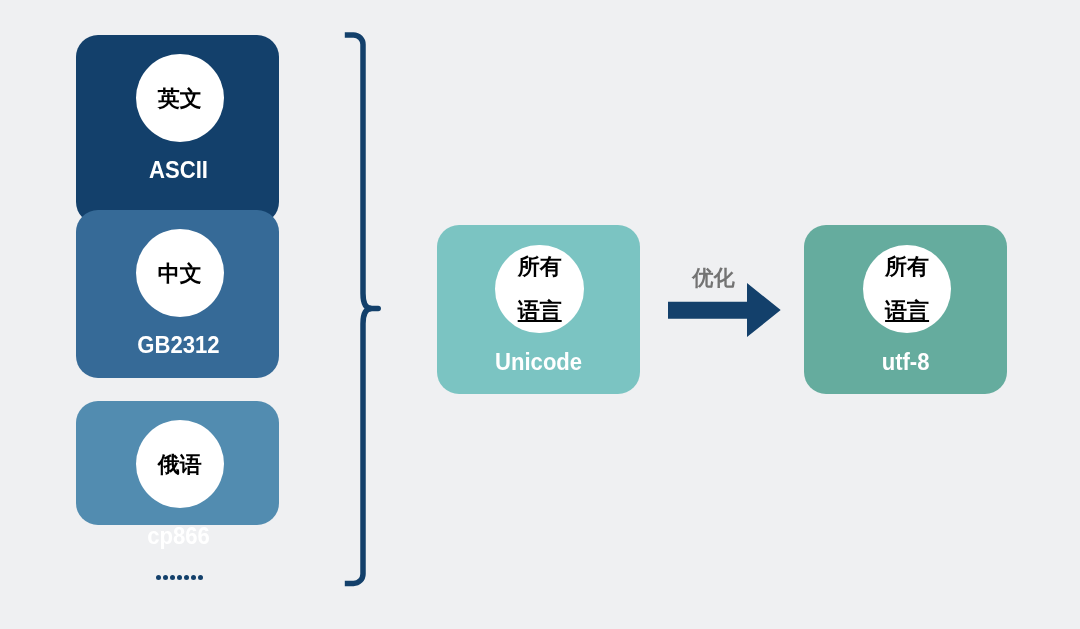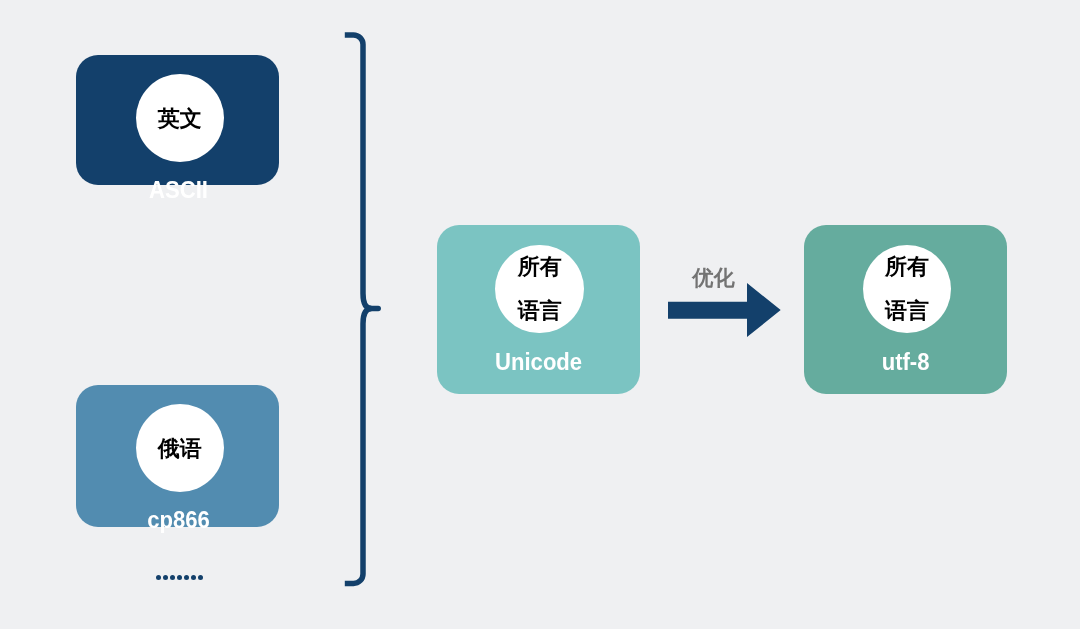--- a/index.html
+++ b/index.html
@@ -63,58 +63,64 @@
   }
   .arrow-label {
     position: absolute;
     color: #1a4472;
     font-weight: 700;
     white-space: nowrap;
   }
   svg { display: block; }
 
   
-  .card-ascii  { left: 76.35px; top: 35.4px;  width: 203.15px; height: 130px; background: #13406b; margin-top: 20px; }
+  .card-ascii  { left: 76.35px; top: 35.4px;  width: 203.15px; height: 189px; background: #13406b; }
   .card-gb2312 { left: 76.35px; top: 210.3px; width: 203.15px; height: 167.9px; background: #366a97; }
-  .card-cp866  { left: 76.35px; top: 385px; width: 203.15px; height: 142px; background: #528cb0; }
+  .card-cp866  { left: 76.35px; top: 401px; width: 203.15px; height: 124px; background: #528cb0; }
 
   .bubble-1 { left: 59.2px; top: 18.9px; width: 88.2px; height: 88.2px; }
   .bt1 { font-size: 22px; position: relative; top: 0.8px; }
   .cl1 { top: 121.5px; font-size: 24px; line-height: 26px;
          transform: scaleX(0.92) translateX(1px); transform-origin: center center; }
 
   .dots { left: 156.4px; top: 574.6px; gap: 2.02px; }
 
   .brace { position: absolute; left: 344px; top: 30px; }
 
   
   .card-unicode { left: 436.6px; top: 224.8px; width: 203.2px; height: 169px; background: #7bc4c2; }
   .card-utf8    { left: 804px; top: 224.8px; width: 203.2px; height: 169px; background: #65ac9e; }
 
   .bubble-2 { left: 58.8px; top: 19.8px; width: 88.6px; height: 88.6px; }
   .bt2 { font-size: 22px; display: block; text-align: center; }
-  .bt2 + .bt2 { margin-top: 22px; }
+  .bt2 + .bt2 { margin-top: 22px; text-decoration: underline; }
   .cl2 { top: 124.5px; font-size: 24px; line-height: 26px;
          transform: scaleX(0.92); transform-origin: center center; }
 
   .arrow { position: absolute; left: 667.9px; top: 283px; }
   .arrow-label { left: 692.3px; top: 267.3px; font-size: 21.2px; line-height: 21.2px; }
 </style>
 </head>
 <body>
 
 <div id="canvas" style="background: rgb(239, 240, 242);">
 
   <div class="card card-ascii" style="background: rgb(19, 64, 107);">
     <div class="bubble bubble-1" style="background: rgb(255, 255, 255);">
       <span class="bubble-text bt1">英文</span>
     </div>
     <div class="card-label cl1">ASCII</div>
   </div>
 
+  <div class="card card-gb2312" style="background: rgb(54, 106, 151);">
+    <div class="bubble bubble-1" style="background: rgb(255, 255, 255);">
+      <span class="bubble-text bt1">中文</span>
+    </div>
+    <div class="card-label cl1">GB2312</div>
+  </div>
 
   <div class="card card-cp866" style="background: rgb(82, 140, 176);">
     <div class="bubble bubble-1" style="background: rgb(255, 255, 255);">
       <span class="bubble-text bt1">俄语</span>
     </div>
     <div class="card-label cl1">cp866</div>
   </div>
 
   <div class="dots">
     <span class="dot" style="background: rgb(19, 64, 107);"></span>

